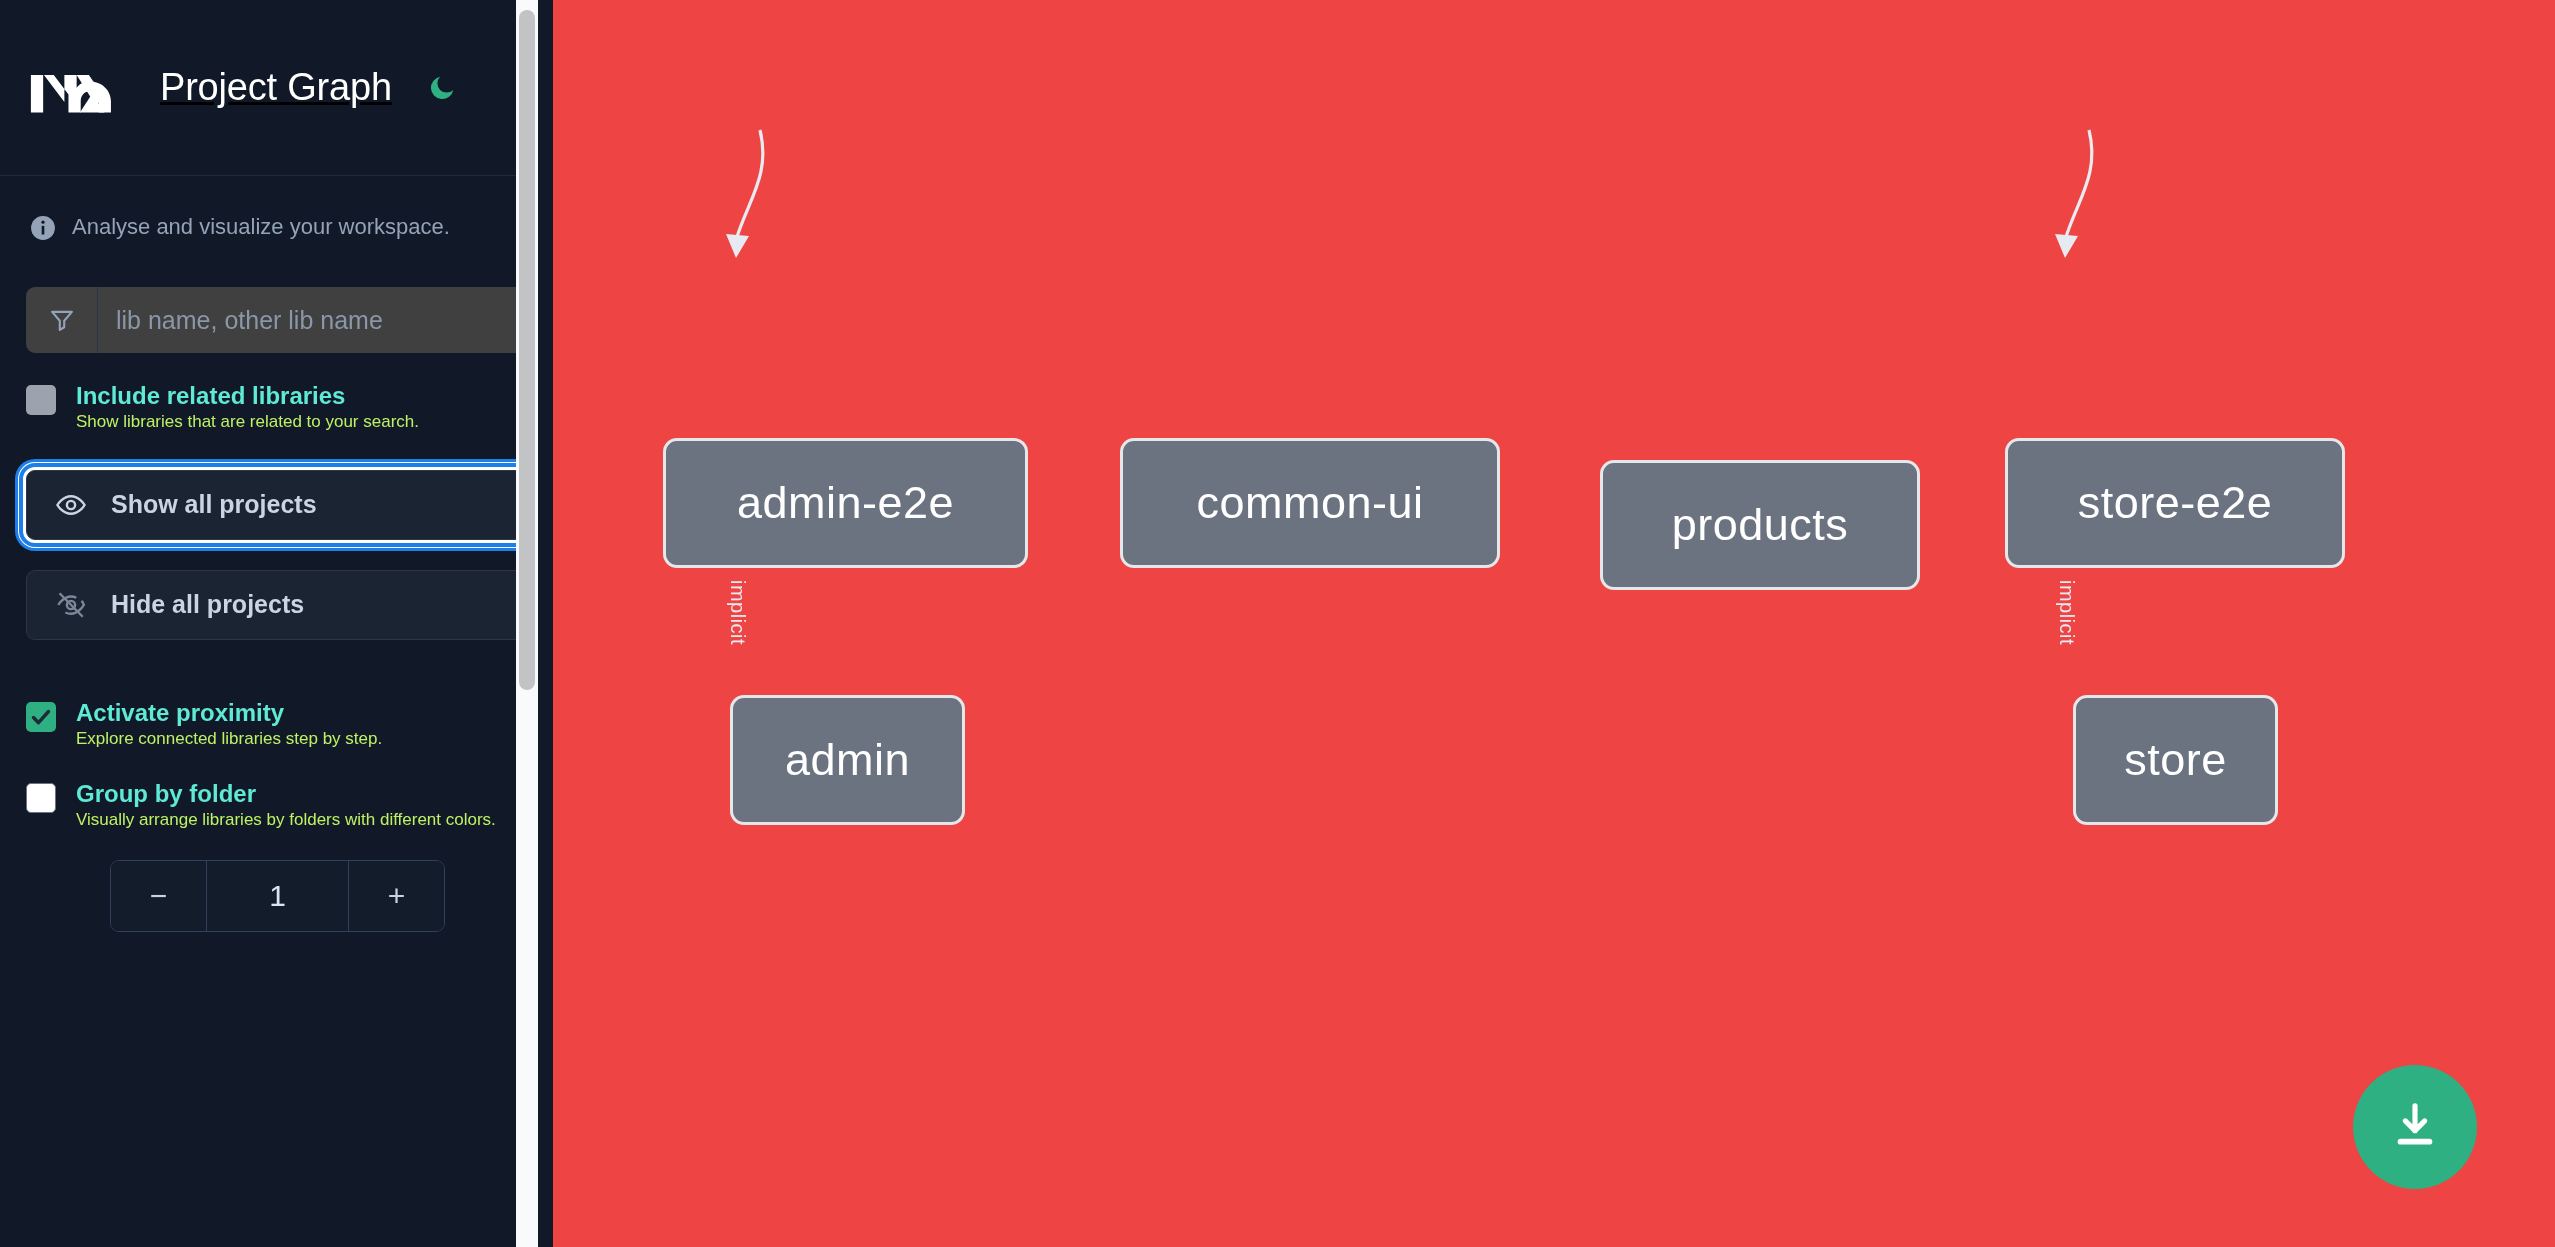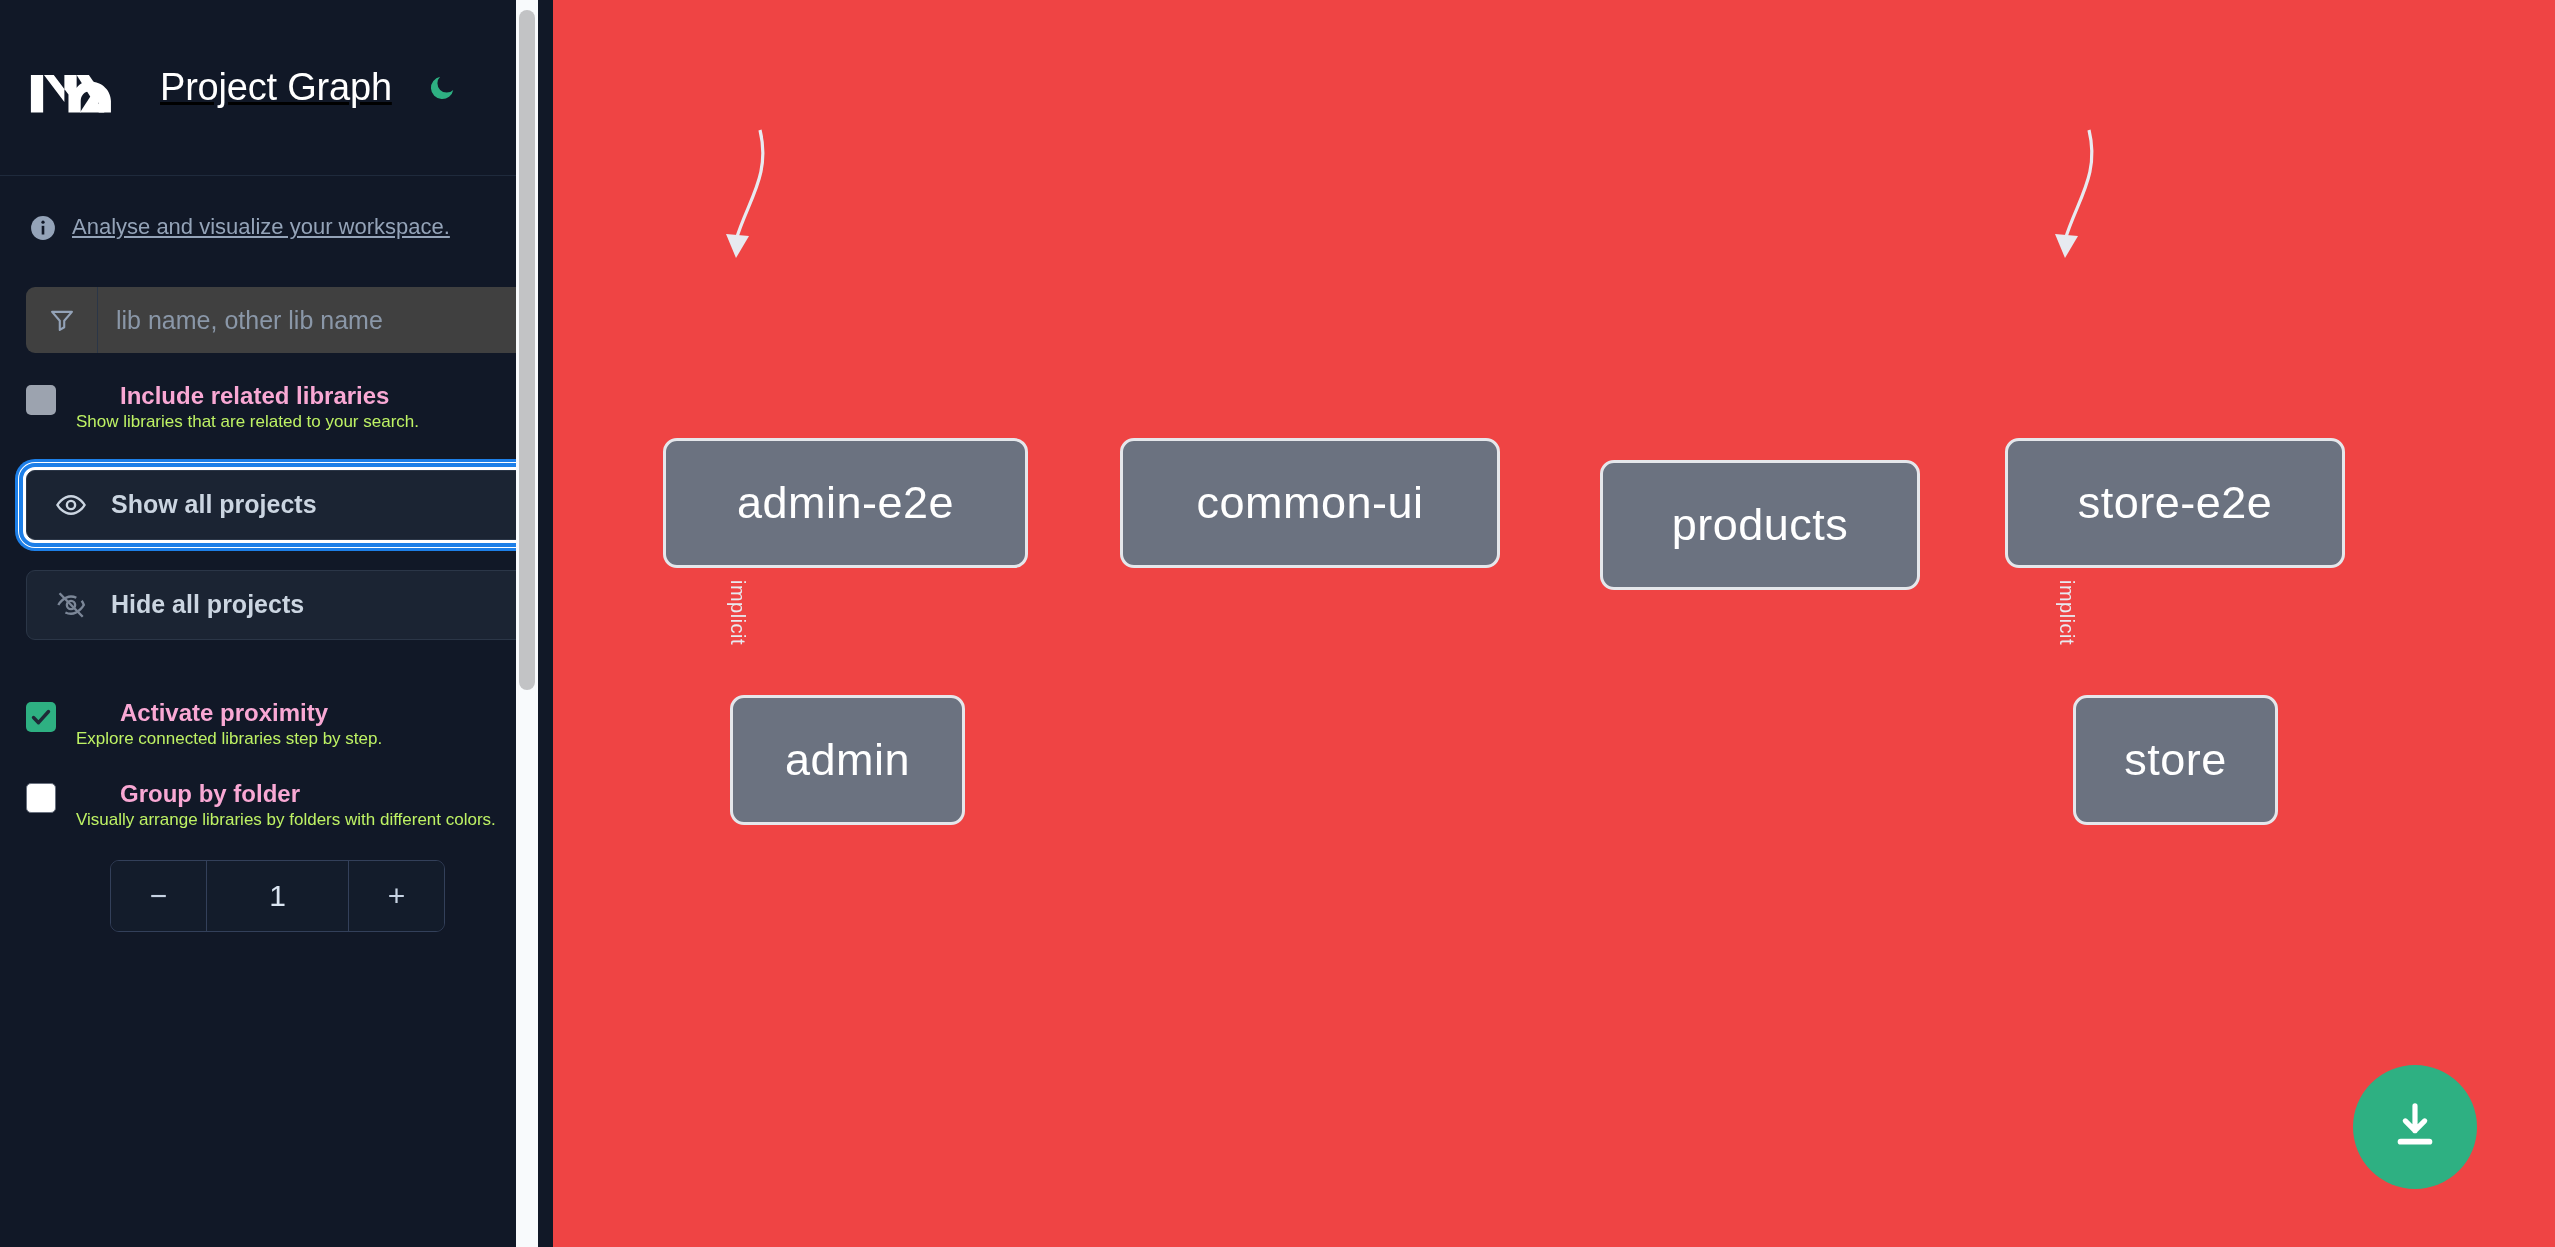--- a/index.html
+++ b/index.html
@@ -50,21 +50,20 @@
     display: flex;
     align-items: flex-start;
     padding: 36px 30px 0 30px;
     gap: 16px;
   }
   .info-icon { flex: 0 0 26px; margin-top: 3px; }
   .desc-text {
     color: #94a3b8;
     font-size: 22px;
     line-height: 1.35;
-    text-decoration: underline;
   }
 
   .filter-wrap { padding: 42px 26px 0 26px; }
   .filter-box {
     display: flex;
     align-items: center;
     height: 66px;
     background: #404040;
     border-radius: 9px;
     overflow: hidden;
@@ -96,25 +95,24 @@
     margin-top: 4px;
     position: relative;
     cursor: pointer;
   }
   .cb-gray { background: #9ca3af; }
   .cb-white { background: #ffffff; border: 1px solid #6b7280; }
   .cb-green { background: #2eb082; }
   .cb-green svg { position: absolute; left: 3px; top: 3px; }
   .opt-texts { flex: 1; }
   .opt-title {
-    color: #f9a8d4;
+    color: #5eead4;
     font-size: 24px;
     font-weight: bold;
     line-height: 1.25;
-    margin-left: 44px;
   }
   .opt-sub {
     color: #bef264;
     font-size: 17px;
     line-height: 1.35;
     margin-top: 0;
     max-width: 440px;
   }
 
   .btn-wrap { padding: 36px 26px 0 26px; }

